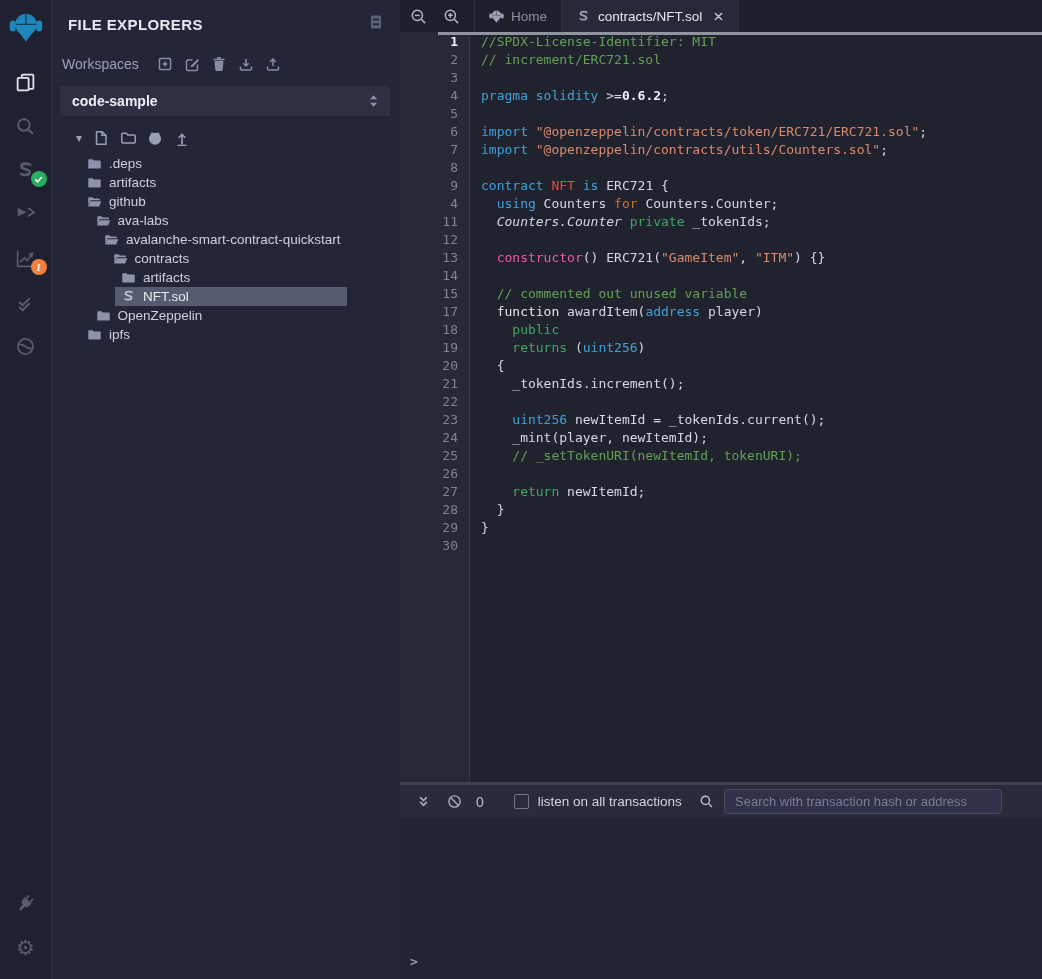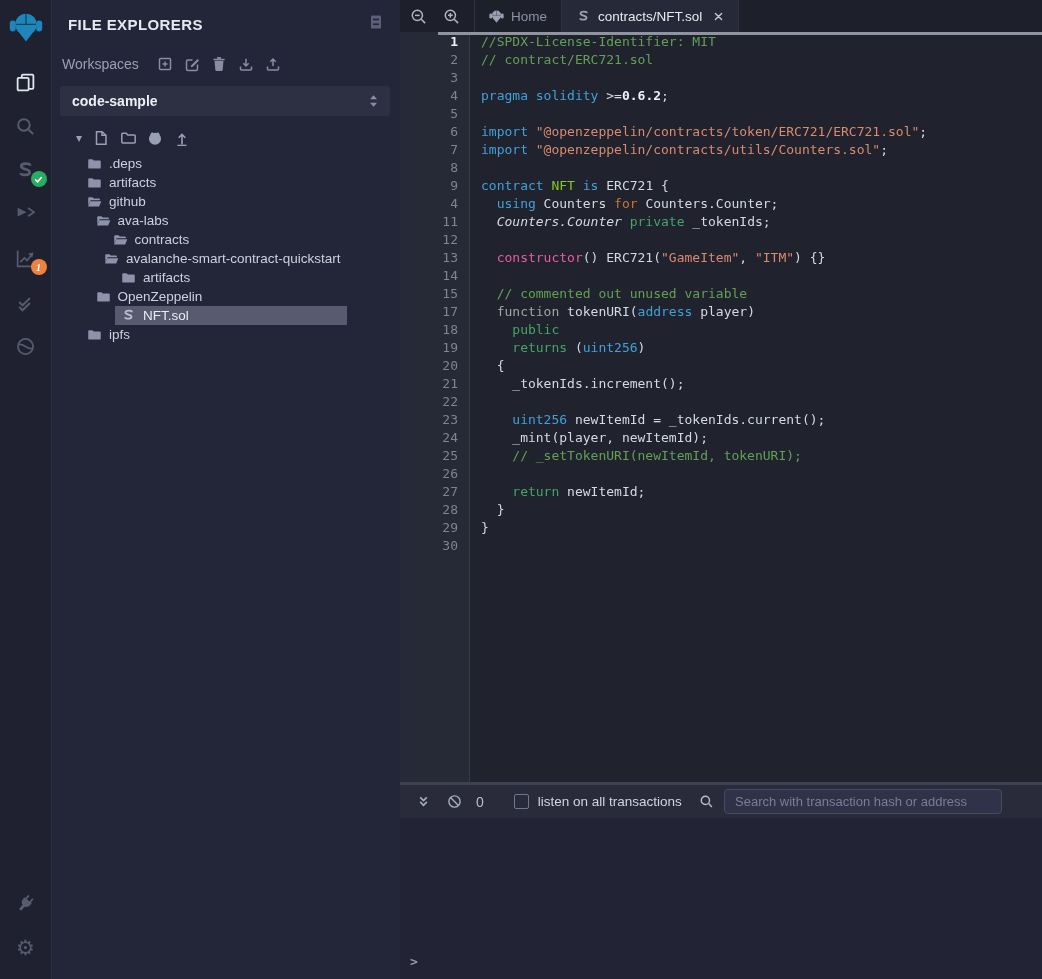--- a/index.html
+++ b/index.html
@@ -300,70 +300,70 @@
         <span class="row-inner">
           <span class="ficon">
             <svg viewBox="0 0 18 18" fill="currentColor">
               <path d="M1.5 4.8 a1 1 0 0 1 1-1 h4 l1.7 1.7 h6.3 a1 1 0 0 1 1 1 v1.1 h-11.2 l-2.8 6 Z"></path>
               <path d="M3.8 8.8 h13.4 l-2.6 6.2 H1.2 Z"></path>
             </svg>
           </span>
           <span class="tree-label">ava-labs</span>
         </span>
       </div>
-      <div class="tree-row" style="padding-left: 54.5px;">
+      <div class="tree-row" style="padding-left: 46px;">
         <span class="row-inner">
           <span class="ficon">
             <svg viewBox="0 0 18 18" fill="currentColor">
               <path d="M1.5 4.8 a1 1 0 0 1 1-1 h4 l1.7 1.7 h6.3 a1 1 0 0 1 1 1 v1.1 h-11.2 l-2.8 6 Z"></path>
               <path d="M3.8 8.8 h13.4 l-2.6 6.2 H1.2 Z"></path>
             </svg>
           </span>
-          <span class="tree-label">contracts</span>
-        </span>
-      </div>
-      <div class="tree-row" style="padding-left: 46px;">
+          <span class="tree-label">avalanche-smart-contract-quickstart</span>
+        </span>
+      </div>
+      <div class="tree-row" style="padding-left: 54.5px;">
         <span class="row-inner">
           <span class="ficon">
             <svg viewBox="0 0 18 18" fill="currentColor">
               <path d="M1.5 4.8 a1 1 0 0 1 1-1 h4 l1.7 1.7 h6.3 a1 1 0 0 1 1 1 v1.1 h-11.2 l-2.8 6 Z"></path>
               <path d="M3.8 8.8 h13.4 l-2.6 6.2 H1.2 Z"></path>
             </svg>
           </span>
-          <span class="tree-label">avalanche-smart-contract-quickstart</span>
+          <span class="tree-label">contracts</span>
         </span>
       </div>
       <div class="tree-row" style="padding-left: 63px;">
         <span class="row-inner">
           <span class="ficon">
             <svg viewBox="0 0 18 18" fill="currentColor">
               <path d="M1.5 4.8 a1 1 0 0 1 1-1 h4 l1.7 1.7 h7.3 a1 1 0 0 1 1 1 v7.5 a1 1 0 0 1-1 1 h-13 a1 1 0 0 1-1-1 Z"></path>
             </svg>
           </span>
           <span class="tree-label">artifacts</span>
-        </span>
-      </div>
-      <div class="tree-row" style="padding-left: 37.5px;">
-        <span class="row-inner">
-          <span class="ficon">
-            <svg viewBox="0 0 18 18" fill="currentColor">
-              <path d="M1.5 4.8 a1 1 0 0 1 1-1 h4 l1.7 1.7 h7.3 a1 1 0 0 1 1 1 v7.5 a1 1 0 0 1-1 1 h-13 a1 1 0 0 1-1-1 Z"></path>
-            </svg>
-          </span>
-          <span class="tree-label">OpenZeppelin</span>
         </span>
       </div>
       <div class="tree-row" style="padding-left: 63px;">
         <span class="row-inner sel">
           <span class="ficon">
             <svg viewBox="0 0 20 20" fill="none" stroke="currentColor" stroke-width="2.4">
               <path d="M14.5 5.5 C14.5 2.6 6 2.6 6 6 C6 9.4 14 8.2 14 11.6 C14 15 5.5 15 5.5 12.3"></path>
             </svg>
           </span>
           <span class="tree-label">NFT.sol</span>
+        </span>
+      </div>
+      <div class="tree-row" style="padding-left: 37.5px;">
+        <span class="row-inner">
+          <span class="ficon">
+            <svg viewBox="0 0 18 18" fill="currentColor">
+              <path d="M1.5 4.8 a1 1 0 0 1 1-1 h4 l1.7 1.7 h7.3 a1 1 0 0 1 1 1 v7.5 a1 1 0 0 1-1 1 h-13 a1 1 0 0 1-1-1 Z"></path>
+            </svg>
+          </span>
+          <span class="tree-label">OpenZeppelin</span>
         </span>
       </div>
       <div class="tree-row" style="padding-left: 29px;">
         <span class="row-inner">
           <span class="ficon">
             <svg viewBox="0 0 18 18" fill="currentColor">
               <path d="M1.5 4.8 a1 1 0 0 1 1-1 h4 l1.7 1.7 h7.3 a1 1 0 0 1 1 1 v7.5 a1 1 0 0 1-1 1 h-13 a1 1 0 0 1-1-1 Z"></path>
             </svg>
           </span>
           <span class="tree-label">ipfs</span>
@@ -419,35 +419,35 @@
           </span>
         </div>
       </div>
   </div>
 
   <div class="editor">
     <div class="gutterbg"></div>
     <div class="top-strip"></div>
     <div class="code" id="code">
         <div class="cl active"><span class="ln">1</span><span class="ct"><span style="color: rgb(99, 160, 85);">//SPDX-License-Identifier: MIT</span></span></div>
-        <div class="cl"><span class="ln">2</span><span class="ct"><span style="color: rgb(99, 160, 85);">// contract/ERC721.sol</span></span></div>
+        <div class="cl"><span class="ln">2</span><span class="ct"><span style="color: rgb(99, 160, 85);">// increment/ERC721.sol</span></span></div>
         <div class="cl"><span class="ln">3</span><span class="ct"></span></div>
         <div class="cl"><span class="ln">4</span><span class="ct"><span style="color: rgb(65, 160, 216);">pragma</span><span style="color: rgb(213, 217, 228);"> </span><span style="color: rgb(65, 160, 216);">solidity</span><span style="color: rgb(213, 217, 228);"> &gt;=</span><span style="color: rgb(238, 241, 248); font-weight: bold;">0.6.2</span><span style="color: rgb(213, 217, 228);">;</span></span></div>
         <div class="cl"><span class="ln">5</span><span class="ct"></span></div>
         <div class="cl"><span class="ln">6</span><span class="ct"><span style="color: rgb(65, 160, 216);">import</span><span style="color: rgb(213, 217, 228);"> </span><span style="color: rgb(217, 138, 112);">"@openzeppelin/contracts/token/ERC721/ERC721.sol"</span><span style="color: rgb(213, 217, 228);">;</span></span></div>
         <div class="cl"><span class="ln">7</span><span class="ct"><span style="color: rgb(65, 160, 216);">import</span><span style="color: rgb(213, 217, 228);"> </span><span style="color: rgb(217, 138, 112);">"@openzeppelin/contracts/utils/Counters.sol"</span><span style="color: rgb(213, 217, 228);">;</span></span></div>
         <div class="cl"><span class="ln">8</span><span class="ct"></span></div>
-        <div class="cl"><span class="ln">9</span><span class="ct"><span style="color: rgb(65, 160, 216);">contract</span><span style="color: #84cc16;"> NFT </span><span style="color: rgb(65, 160, 216);">is</span><span style="color: rgb(213, 217, 228);"> ERC721 {</span></span></div>
+        <div class="cl"><span class="ln">9</span><span class="ct"><span style="color: rgb(65, 160, 216);">contract</span><span style="color: #ef4444;"> NFT </span><span style="color: rgb(65, 160, 216);">is</span><span style="color: rgb(213, 217, 228);"> ERC721 {</span></span></div>
         <div class="cl"><span class="ln">4</span><span class="ct"><span style="color: rgb(213, 217, 228);">  </span><span style="color: rgb(65, 160, 216);">using</span><span style="color: rgb(213, 217, 228);"> Counters </span><span style="color: rgb(202, 117, 51);">for</span><span style="color: rgb(213, 217, 228);"> Counters.Counter;</span></span></div>
         <div class="cl"><span class="ln">11</span><span class="ct"><span style="color: rgb(213, 217, 228); font-style: italic;">  Counters.Counter </span><span style="color: rgb(67, 165, 102);">private</span><span style="color: rgb(213, 217, 228);"> _tokenIds;</span></span></div>
         <div class="cl"><span class="ln">12</span><span class="ct"></span></div>
         <div class="cl"><span class="ln">13</span><span class="ct"><span style="color: rgb(213, 217, 228);">  </span><span style="color: rgb(232, 90, 170);">constructor</span><span style="color: rgb(213, 217, 228);">() ERC721(</span><span style="color: rgb(217, 138, 112);">"GameItem"</span><span style="color: rgb(213, 217, 228);">, </span><span style="color: rgb(217, 138, 112);">"ITM"</span><span style="color: rgb(213, 217, 228);">) {}</span></span></div>
         <div class="cl"><span class="ln">14</span><span class="ct"></span></div>
         <div class="cl"><span class="ln">15</span><span class="ct"><span style="color: rgb(99, 160, 85);">  // commented out unused variable</span></span></div>
-        <div class="cl"><span class="ln">17</span><span class="ct"><span style="color: rgb(213, 217, 228);">  </span><span style="color: #a3a3a3;">function</span><span style="color: rgb(213, 217, 228);"> tokenURI(</span><span style="color: rgb(65, 160, 216);">address</span><span style="color: rgb(213, 217, 228);"> player)</span></span></div>
+        <div class="cl"><span class="ln">17</span><span class="ct"><span style="color: rgb(213, 217, 228);">  </span><span style="color: #e5e5e5;">function</span><span style="color: rgb(213, 217, 228);"> awardItem(</span><span style="color: rgb(65, 160, 216);">address</span><span style="color: rgb(213, 217, 228);"> player)</span></span></div>
         <div class="cl"><span class="ln">18</span><span class="ct"><span style="color: rgb(213, 217, 228);">    </span><span style="color: rgb(67, 165, 102);">public</span></span></div>
         <div class="cl"><span class="ln">19</span><span class="ct"><span style="color: rgb(213, 217, 228);">    </span><span style="color: rgb(67, 165, 102);">returns</span><span style="color: rgb(213, 217, 228);"> (</span><span style="color: rgb(65, 160, 216);">uint256</span><span style="color: rgb(213, 217, 228);">)</span></span></div>
         <div class="cl"><span class="ln">20</span><span class="ct"><span style="color: rgb(213, 217, 228);">  {</span></span></div>
         <div class="cl"><span class="ln">21</span><span class="ct"><span style="color: rgb(213, 217, 228);">    _tokenIds.increment();</span></span></div>
         <div class="cl"><span class="ln">22</span><span class="ct"></span></div>
         <div class="cl"><span class="ln">23</span><span class="ct"><span style="color: rgb(213, 217, 228);">    </span><span style="color: rgb(65, 160, 216);">uint256</span><span style="color: rgb(213, 217, 228);"> newItemId = _tokenIds.current();</span></span></div>
         <div class="cl"><span class="ln">24</span><span class="ct"><span style="color: rgb(213, 217, 228);">    _mint(player, newItemId);</span></span></div>
         <div class="cl"><span class="ln">25</span><span class="ct"><span style="color: rgb(99, 160, 85);">    // _setTokenURI(newItemId, tokenURI);</span></span></div>
         <div class="cl"><span class="ln">26</span><span class="ct"></span></div>
         <div class="cl"><span class="ln">27</span><span class="ct"><span style="color: rgb(213, 217, 228);">    </span><span style="color: rgb(67, 165, 102);">return</span><span style="color: rgb(213, 217, 228);"> newItemId;</span></span></div>

